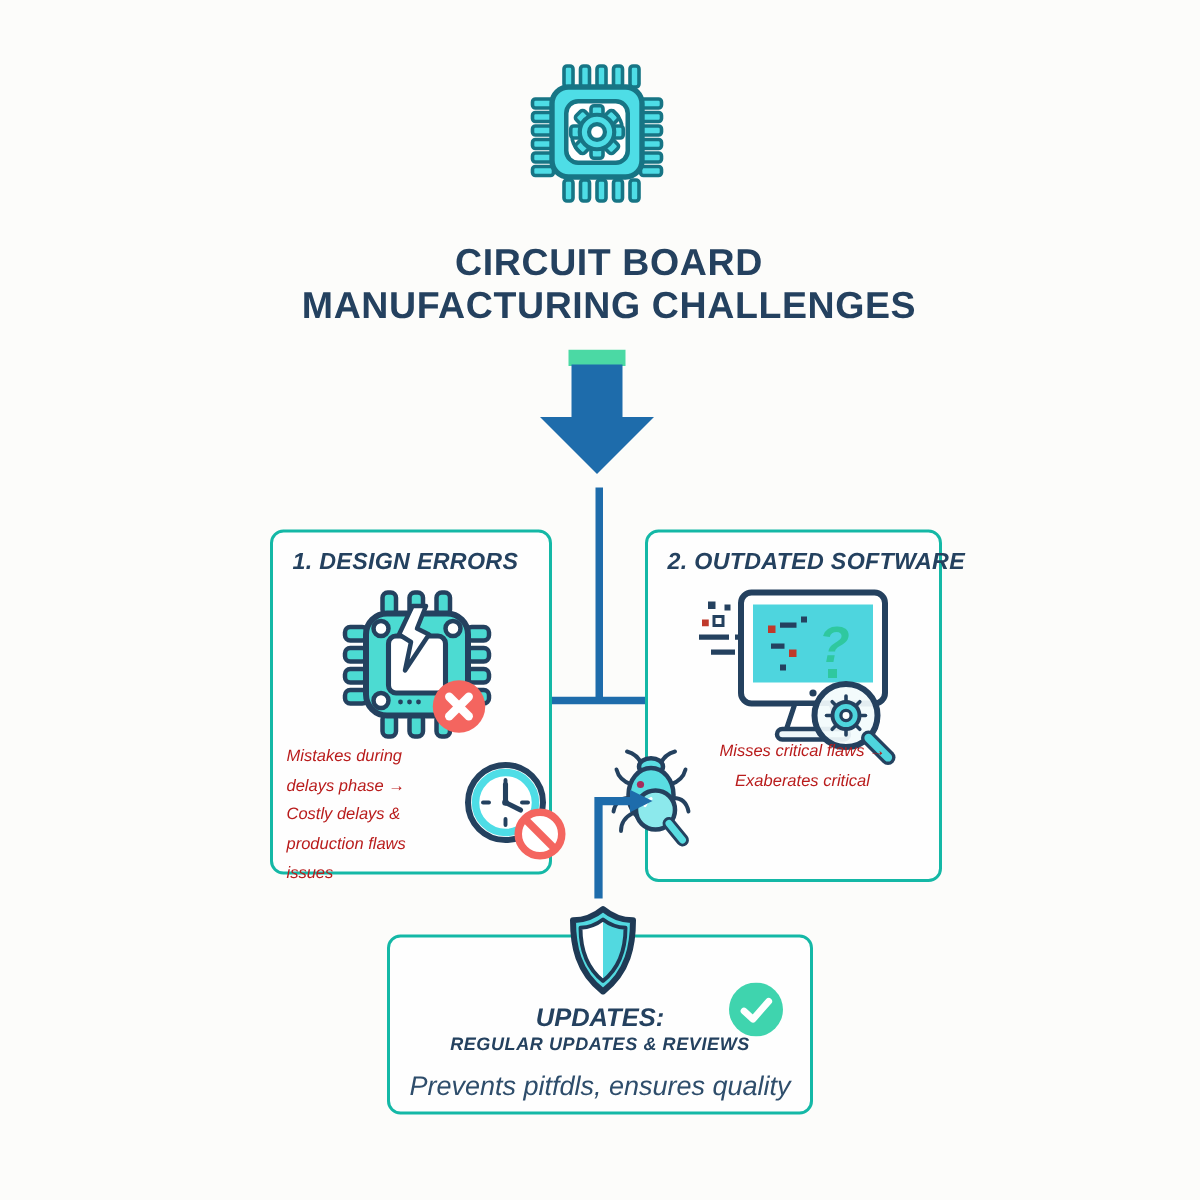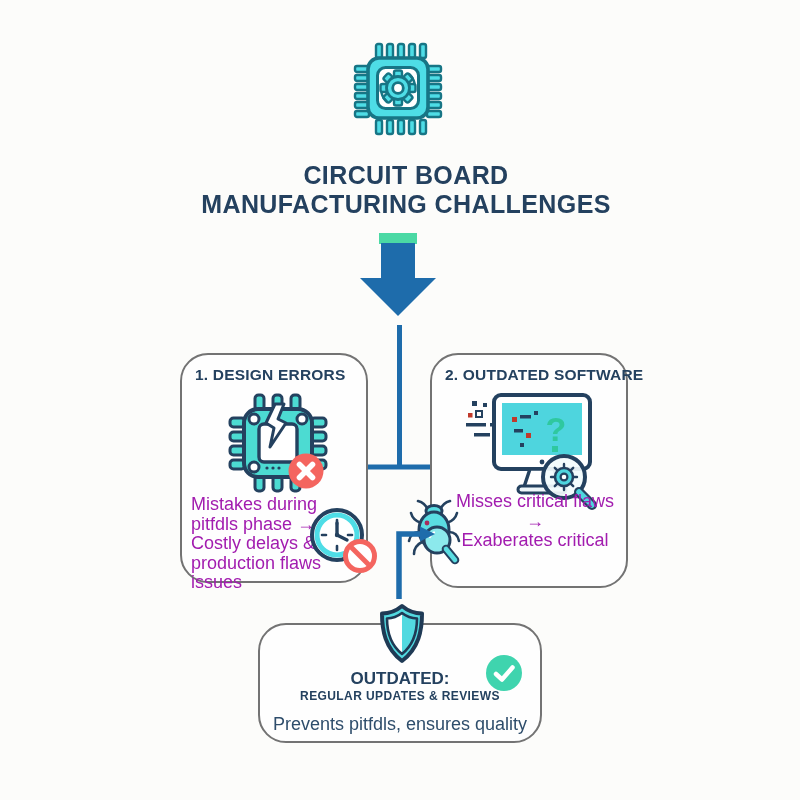--- a/index.html
+++ b/index.html
@@ -11,27 +11,27 @@
   
   .chip-icon{left:350px;top:40px;}
   .title{left:0;top:161px;width:100%;text-align:center;font-weight:700;
          font-size:25px;line-height:29px;letter-spacing:0.4px;color:#24415f;}
   
   .big-arrow{left:357px;top:233px;}
   .vline{left:397px;top:325px;width:5px;height:140px;background:#1e6cab;}
   .h-arrow{left:352px;top:454px;}
   .elbow-arrow{left:394px;top:525px;}
   
-  .box{background:#fefefe;border:2px solid #737373;border-radius:28px;box-sizing:border-box;}
+  .box{background:#fefefe;border:2px solid #14b8a6;border-radius:9px;box-sizing:border-box;font-style:italic;}
   .box-left{left:180px;top:353px;width:188px;height:230px;}
   .box-right{left:430px;top:353px;width:198px;height:235px;}
   .box-heading{position:absolute;left:13px;top:11px;font-size:15.5px;font-weight:700;
                letter-spacing:0.2px;color:#24415f;white-space:nowrap;}
   .chip-broken-icon{position:absolute;left:44px;top:36px;}
-  .desc{position:absolute;font-size:18px;line-height:19.5px;color:#a21caf;}
+  .desc{position:absolute;font-size:11px;line-height:19.5px;color:#b91c1c;}
   .desc-left{left:9px;top:140px;width:140px;}
   .desc-right{left:16px;top:137px;right:4px;text-align:center;}
   .desc .line{display:block;}
   .clock-icon{position:absolute;left:124px;top:151px;}
   .monitor-icon{position:absolute;left:32px;top:34px;}
   .bug-icon{position:absolute;left:-26px;top:143px;}
   
   .box-solution{left:258px;top:623px;width:284px;height:120px;}
   .shield-icon{position:absolute;left:117px;top:-22px;}
   .check-icon{position:absolute;left:226px;top:30px;}
@@ -142,21 +142,21 @@
       <polygon points="49,13 58,13 52,28 60,32 44,56 48,37 40,32" fill="#ffffff" stroke="#24415f" stroke-width="3" stroke-linejoin="round"></polygon>
       <circle cx="80" cy="80" r="17.5" fill="#f4655f"></circle>
       <g stroke="#ffffff" stroke-width="5.6" stroke-linecap="round">
         <line x1="73.5" y1="73.5" x2="86.5" y2="86.5"></line>
         <line x1="86.5" y1="73.5" x2="73.5" y2="86.5"></line>
       </g>
     </svg>
 
     <div class="desc desc-left">
       <span class="line">Mistakes during</span>
-      <span class="line">pitfdls phase →</span>
+      <span class="line">delays phase →</span>
       <span class="line">Costly delays &amp;</span>
       <span class="line">production flaws</span>
       <span class="line">issues</span>
     </div>
 
     <svg class="clock-icon" width="74" height="70" viewBox="0 0 74 70">
       <circle cx="31" cy="29" r="25" fill="#ffffff" stroke="#24415f" stroke-width="4"></circle>
       <circle cx="31" cy="29" r="20" fill="none" stroke="#4edde6" stroke-width="5"></circle>
       <g stroke="#24415f" stroke-width="2.6" stroke-linecap="round">
         <line x1="31" y1="14" x2="31" y2="18"></line>
@@ -255,18 +255,18 @@
       <path d="M25,10 C29.5,13.5 35,15.3 40,15.5 C40,27.5 37.5,41 25,51 C12.5,41 10,27.5 10,15.5 C15,15.3 20.5,13.5 25,10 Z" fill="#ffffff"></path>
       <path d="M25,10 C29.5,13.5 35,15.3 40,15.5 C40,27.5 37.5,41 25,51 Z" fill="#52d9e0"></path>
       <path d="M25,10 C29.5,13.5 35,15.3 40,15.5 C40,27.5 37.5,41 25,51 C12.5,41 10,27.5 10,15.5 C15,15.3 20.5,13.5 25,10 Z" fill="none" stroke="#1f3a55" stroke-width="2.6" stroke-linejoin="round"></path>
     </svg>
 
     <svg class="check-icon" width="36" height="36" viewBox="0 0 36 36">
       <circle cx="18" cy="18" r="18" fill="#3fd4ae"></circle>
       <polyline points="10,19 16,24.5 26.5,12.5" fill="none" stroke="#ffffff" stroke-width="4.5" stroke-linecap="round" stroke-linejoin="round"></polyline>
     </svg>
 
-    <div class="sol-line1">OUTDATED:</div>
+    <div class="sol-line1">UPDATES:</div>
     <div class="sol-line2">REGULAR UPDATES &amp; REVIEWS</div>
     <div class="sol-sub">Prevents pitfdls, ensures quality</div>
   </div>
 
 </div>
 
 </body></html>

